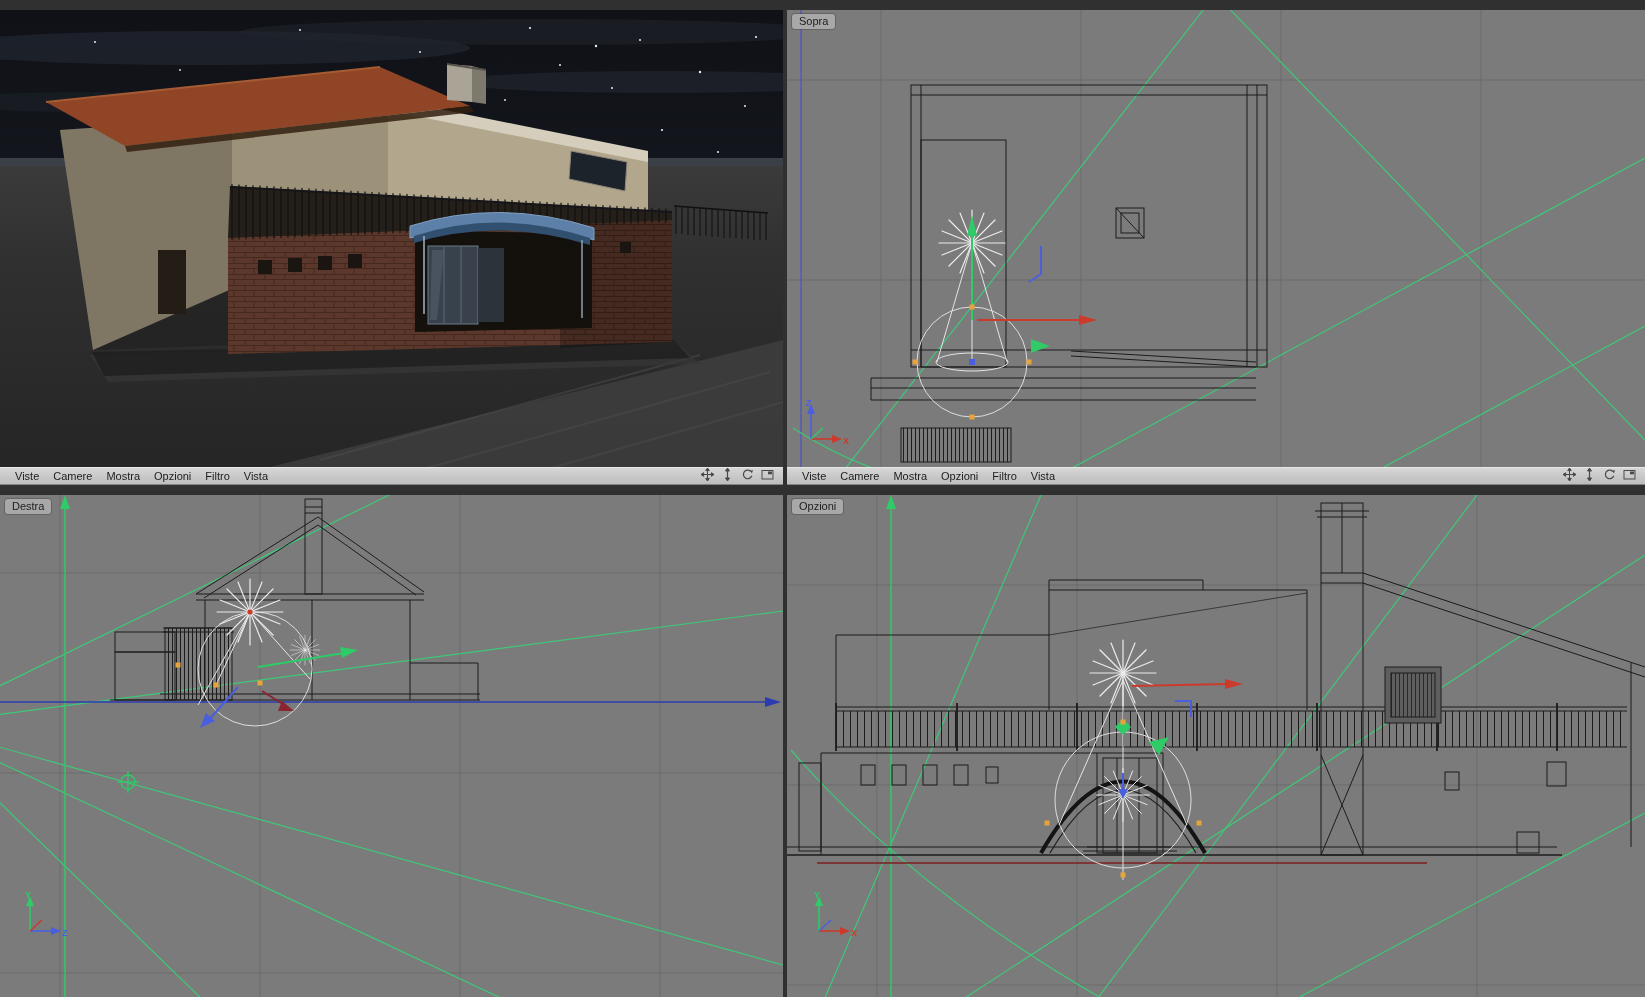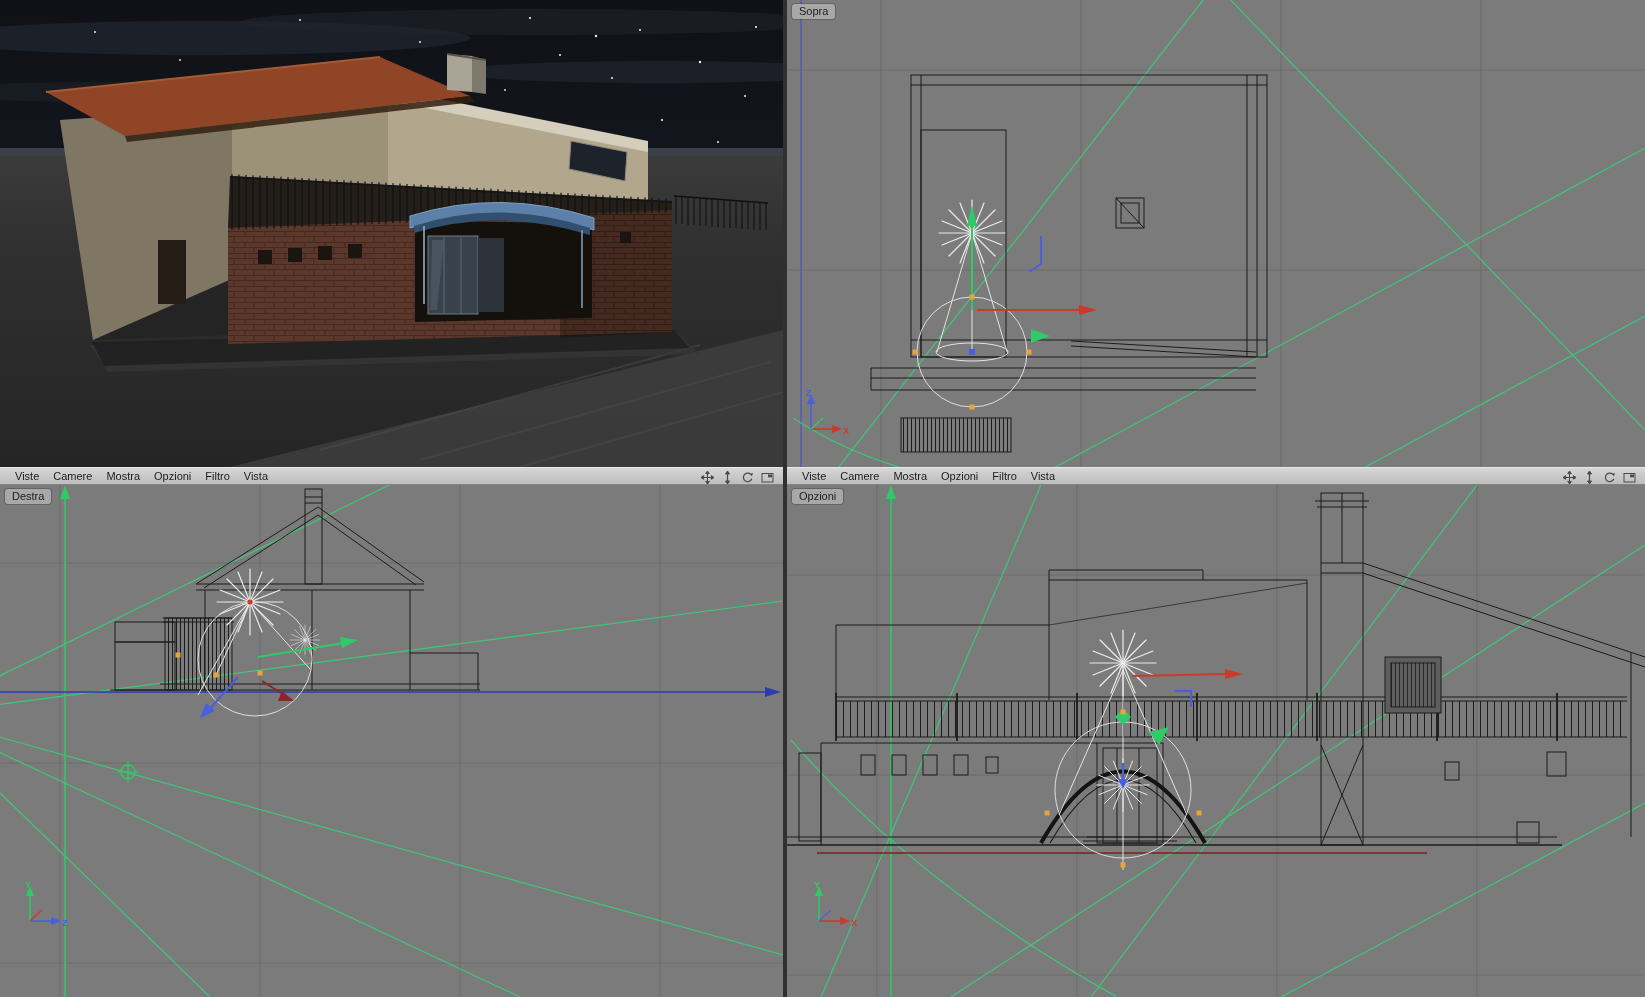--- a/index.html
+++ b/index.html
@@ -1,32 +1,32 @@
 <!DOCTYPE html>
 <html><head>
 <meta charset="utf-8">
 <style>
   * { margin:0; padding:0; box-sizing:border-box; }
   html,body { background:#1e1e1e; }
   #stage {
     position:relative; width:1645px; height:997px; overflow:hidden;
     background:#303030; font-family:"Liberation Sans", sans-serif;
   }
-  .viewport { position:absolute; overflow:hidden; background:#7b7b7b; }
+  .viewport { position:absolute; overflow:hidden; background:#7b7b7b;margin-top:10px; }
   .viewport svg.scene { position:absolute; left:0; top:0; display:block; }
   #vp-persp  { left:0;   top:0;   width:783px; height:467px; background:#101216; }
   #vp-top    { left:787px; top:0;   width:858px; height:467px; }
   #vp-right  { left:0;   top:485px; width:783px; height:512px; }
   #vp-front  { left:787px; top:485px; width:858px; height:512px; }
 
   .menubar {
     position:absolute; height:18px; z-index:5;
     background:linear-gradient(#d6d6d6,#bdbdbd);
     border-top:1px solid #e8e8e8; border-bottom:1px solid #838383;
-    display:flex; align-items:flex-end; padding-left:8px;
+    display:flex; align-items:flex-start; padding-left:8px;
     font-size:11px; color:#1c1c1c; line-height:16px;
   }
   #menubar-left  { left:0; top:467px; width:783px; }
   #menubar-right { left:787px; top:467px; width:858px; }
   .menu-item { padding:0 7px; cursor:default; white-space:nowrap; }
   .menu-icons { margin-left:auto; display:flex; align-items:center; gap:7px; padding-right:9px; }
   .menu-icons svg { display:block; }
 
   .vp-label {
     position:absolute; top:4px; left:5px; z-index:4;

